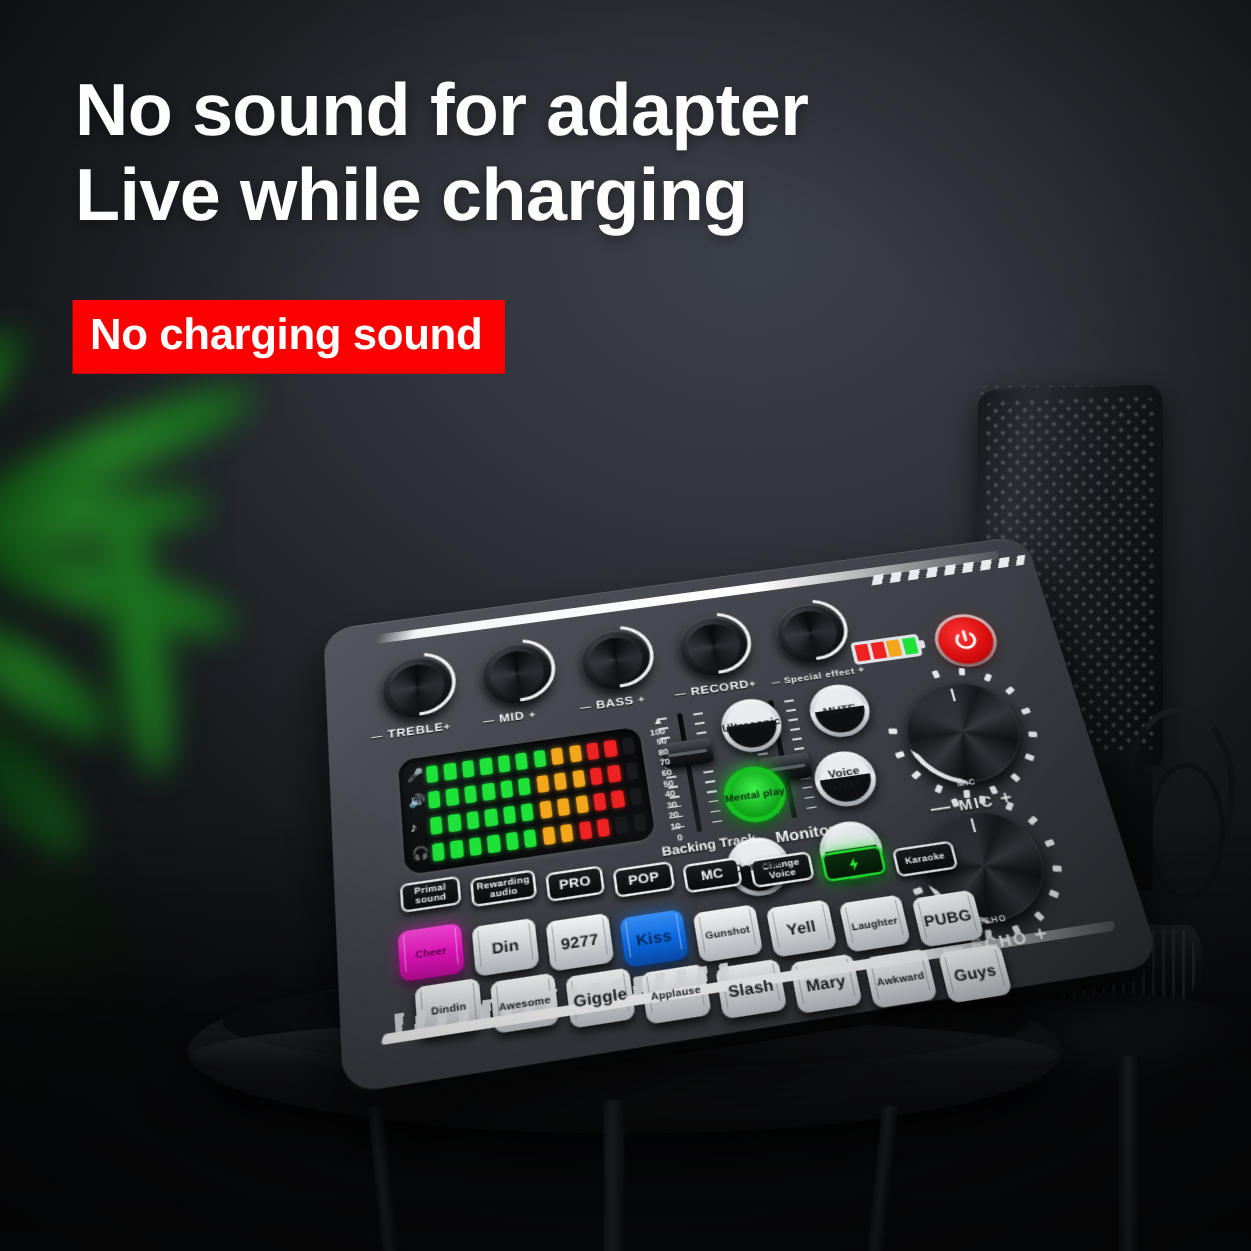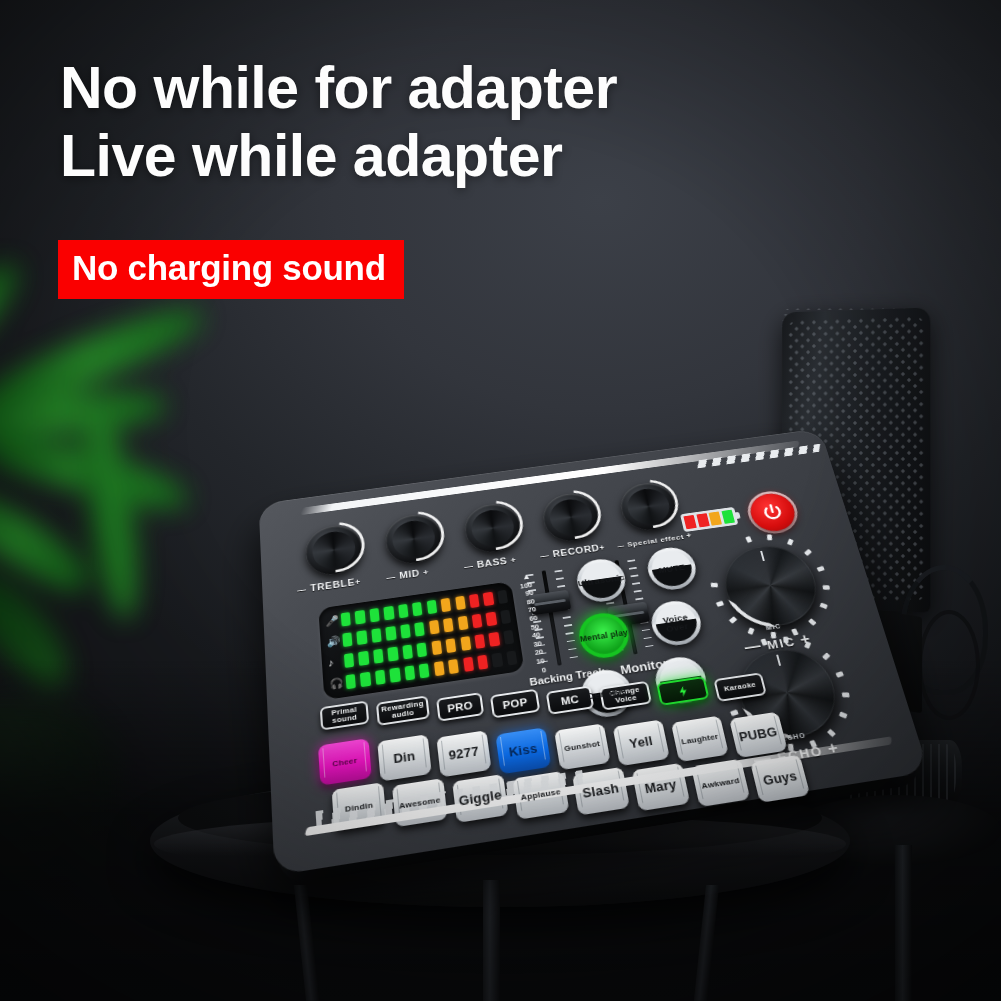--- a/index.html
+++ b/index.html
@@ -659,20 +659,20 @@
         </div>
 
       <div class="side-vents"></div>
       <div class="accent-bottom"></div>
     </div>
   </div>
 
   <div class="vign"></div>
 
   <div class="headline">
-    <div class="hl-line">No while for adapter</div>
-    <div class="hl-line">Live while adapter</div>
+    <div class="hl-line">No sound for adapter</div>
+    <div class="hl-line">Live while charging</div>
   </div>
   <div class="redbar">
     <span>No charging sound</span>
   </div>
 
 </div>
 
 </body></html>

